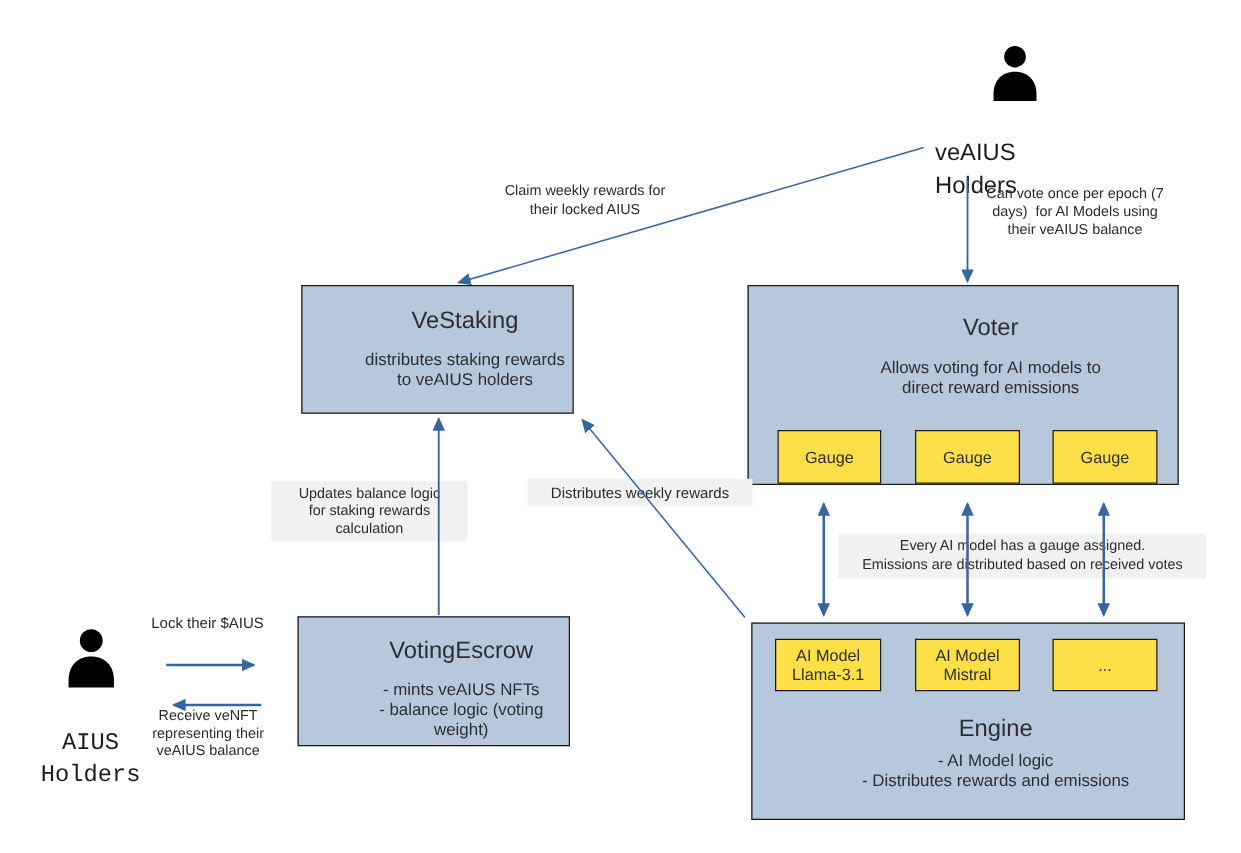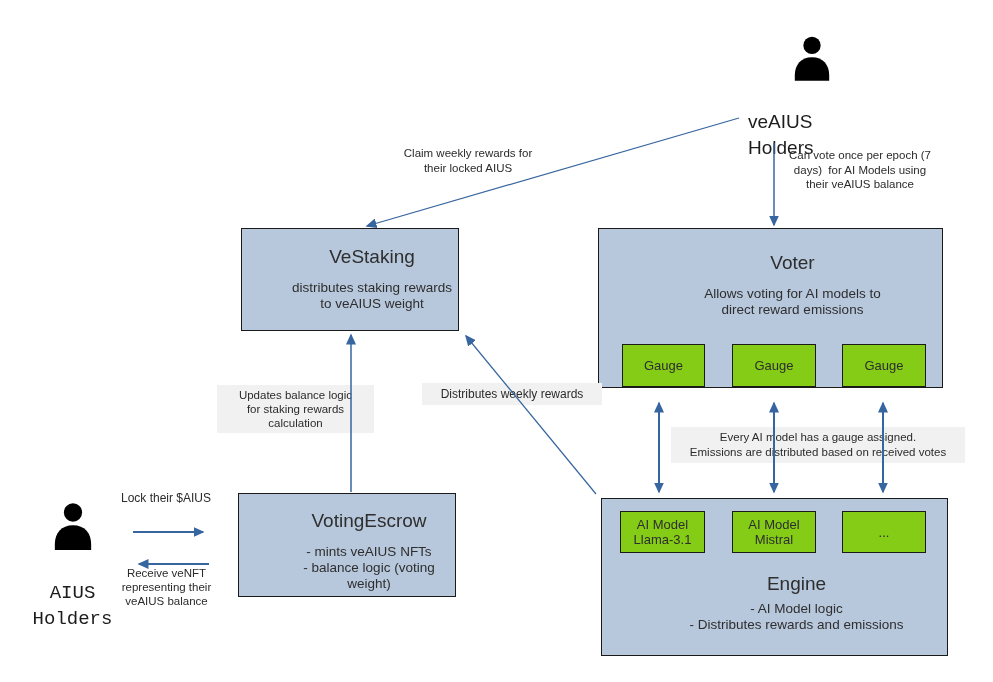--- a/index.html
+++ b/index.html
@@ -20,21 +20,21 @@
     border:1.5px solid var(--node_border);
     box-sizing:border-box;
     text-align:center;
     color:var(--text);
     padding-left:44px;
   }
   .node-title{font-size:19px;line-height:22px;white-space:pre-wrap;}
   .node-body{font-size:13.5px;line-height:16px;white-space:pre-wrap;margin-top:12px;}
   .subbox{
     position:absolute;
-    background:#84cc16;
+    background:#fde047;
     border:1.4px solid var(--node_border);
     box-sizing:border-box;
     display:flex;align-items:center;justify-content:center;
     font-size:13px;line-height:15px;white-space:pre-wrap;text-align:center;
   }
 
   .edge-label{
     position:absolute;
     font-size:11.5px;line-height:14.5px;
     text-align:center;
@@ -75,21 +75,21 @@
         <path d="M20 20.5 C9.5 20.5 3.5 27.8 3.5 37.6 L3.5 43 L36.5 43 L36.5 37.6 C36.5 27.8 30.5 20.5 20 20.5 Z"></path>
       </svg>
     </span>
     <div class="actor-label" style="margin-top:20px;font-family:Liberation Mono, monospace;">AIUS
 Holders</div>
   </div>
 
   <div class="node" style="left:241px;top:228px;width:218px;height:103px;padding-top:17px;">
     <div class="node-title">VeStaking</div>
     <div class="node-body">distributes staking rewards
-to veAIUS weight</div>
+to veAIUS holders</div>
   </div>
 
   <div class="node" style="left:598px;top:228px;width:345px;height:160px;padding-top:23px;">
     <div class="node-title">Voter</div>
     <div class="node-body">Allows voting for AI models to
 direct reward emissions</div>
     <div class="subbox" style="left:23px;top:115px;width:83px;height:43px;">Gauge</div>
     <div class="subbox" style="left:133px;top:115px;width:84px;height:43px;">Gauge</div>
     <div class="subbox" style="left:243px;top:115px;width:84px;height:43px;">Gauge</div>
   </div>

